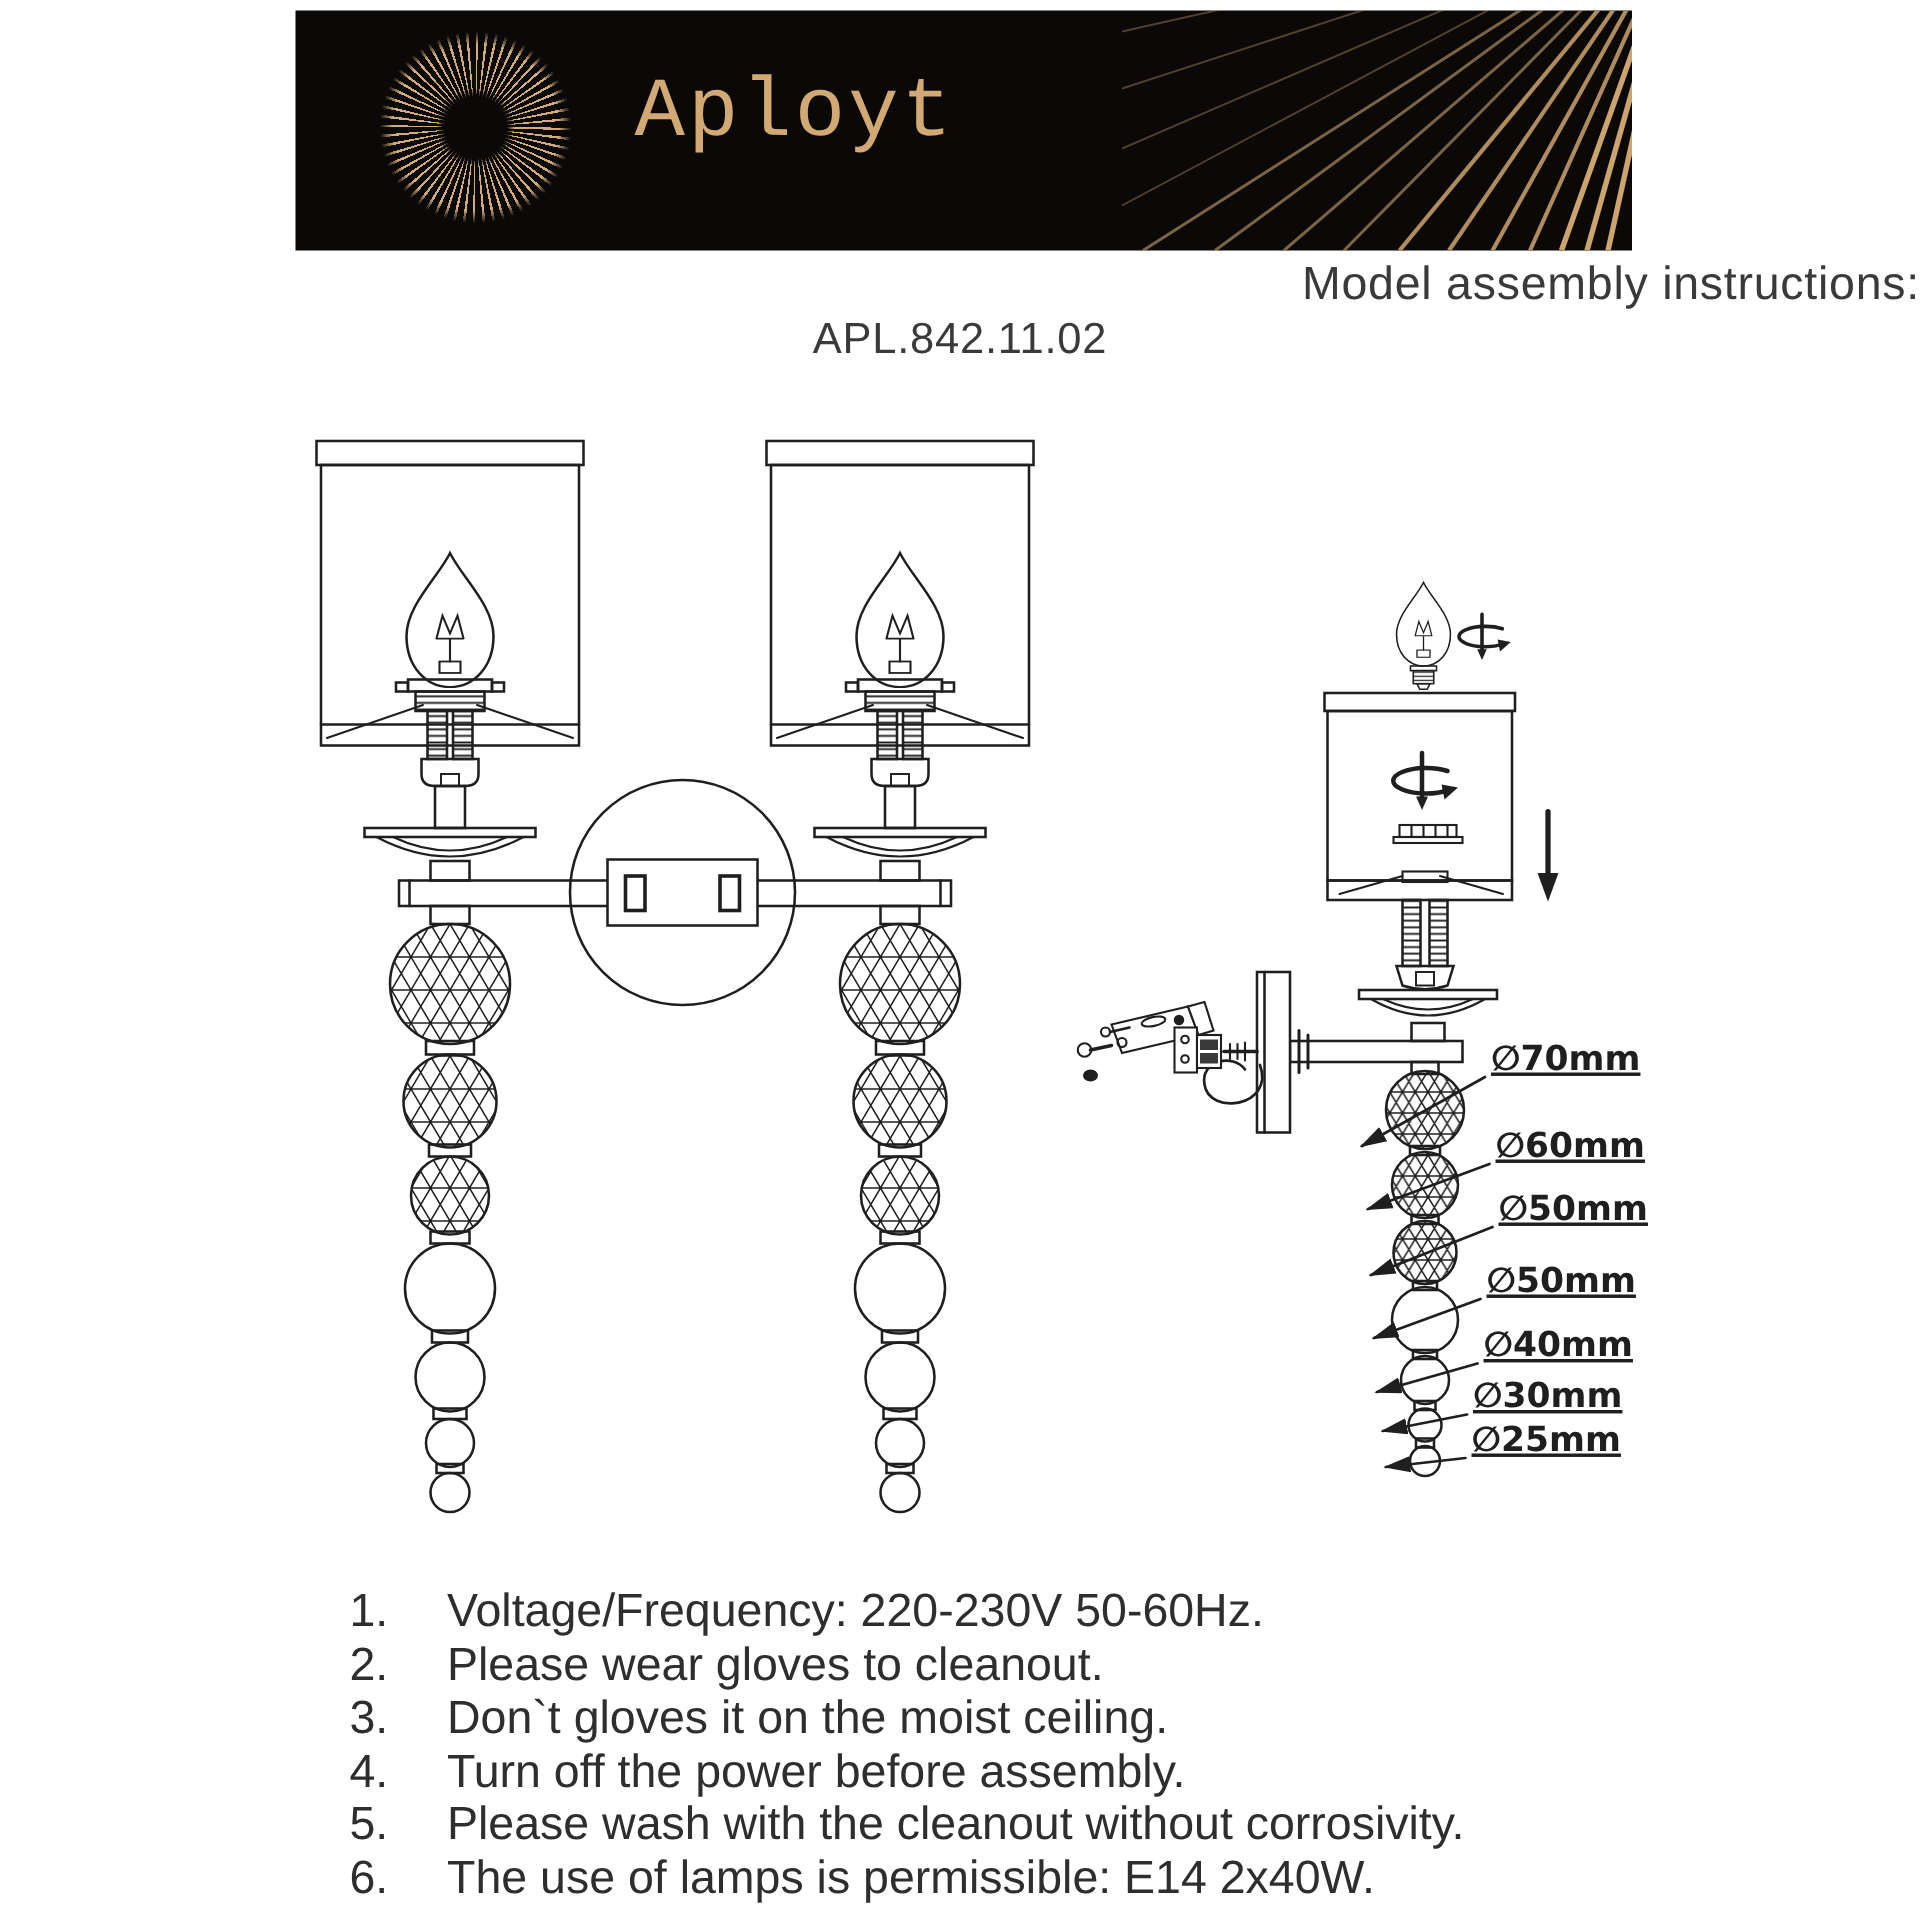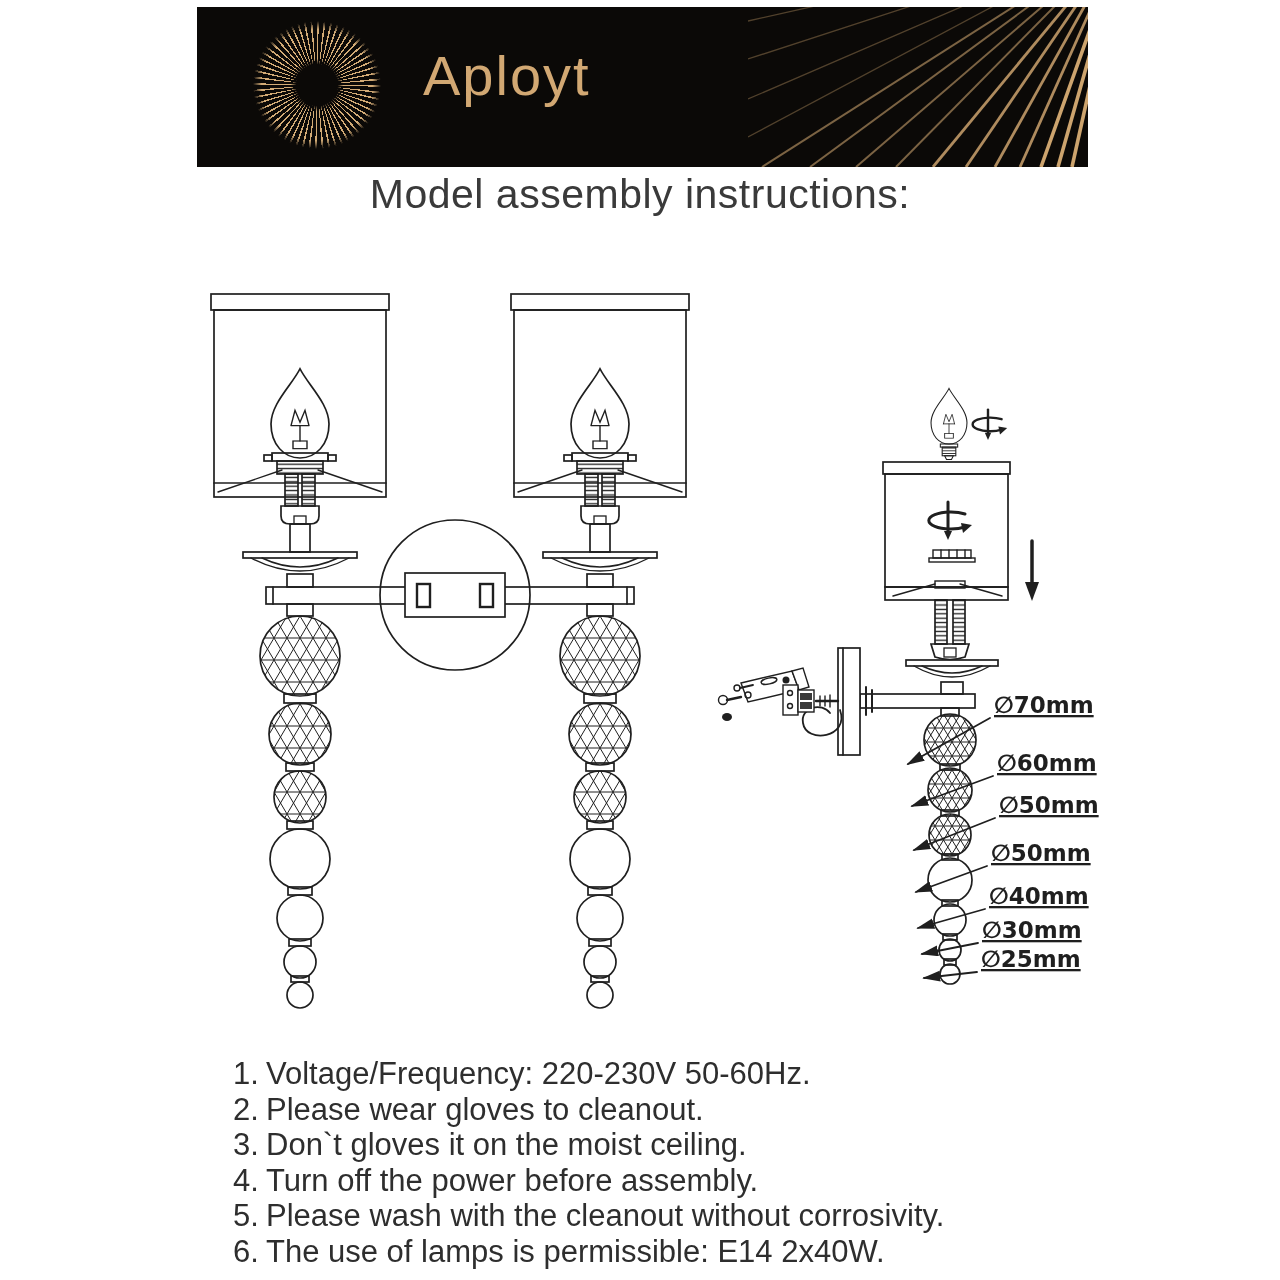--- a/index.html
+++ b/index.html
@@ -5,33 +5,33 @@
   html,body{margin:0;padding:0;background:#fff;}
   .page{position:relative;width:1280px;height:1280px;background:#ffffff;overflow:hidden;
         font-family:"Liberation Sans", sans-serif;color:#2e2e2e;}
   
   .banner{position:absolute;left:197px;top:7px;width:891px;height:160px;background:#0b0907;overflow:hidden;}
   .burst{position:absolute;left:54px;top:12px;width:132px;height:132px;border-radius:50%;
      background:repeating-conic-gradient(from 0deg, rgba(222,180,124,.95) 0deg 1.7deg, rgba(0,0,0,0) 1.7deg 6deg);
      -webkit-mask:radial-gradient(circle closest-side, transparent 0 31%, #000 40% 84%, transparent 97%);
      mask:radial-gradient(circle closest-side, transparent 0 31%, #000 40% 84%, transparent 97%);}
   .brand{position:absolute;left:226px;top:36px;font-size:56px;font-weight:300;letter-spacing:2px;
-     color:#d2a873;font-family:Liberation Sans, sans-serif;}
+     color:#d2a873;font-family:Liberation Mono, monospace;}
   .rays{position:absolute;right:0;top:0;}
   
   .titleblock{position:absolute;left:0;top:171px;width:1280px;text-align:center;}
-  .title{font-size:41px;font-weight:500;color:#3a3a3a;letter-spacing:.5px;}
+  .title{font-size:31px;font-weight:500;color:#3a3a3a;letter-spacing:.5px;text-align:right;}
   .model{font-size:29px;font-weight:400;color:#3a3a3a;margin-top:3px;letter-spacing:.5px;}
   
   .diagram{position:absolute;left:0;top:0;}
   
   .instructions{position:absolute;left:233px;top:1056px;width:900px;}
   .instr-row{display:flex;font-size:31px;line-height:35.6px;color:#2e2e2e;}
   .instr-num{width:33px;flex:0 0 33px;}
-  .instr-text{flex:1;}
+  .instr-text{flex:1;margin-left:32px;}
 </style>
 </head>
 <body>
 
 <div class="page">
 
   <svg class="diagram" width="1280" height="1280" viewBox="0 0 1280 1280" stroke="#1f1f1f" fill="none" stroke-width="1.7" stroke-linecap="round">
     <defs>
       <pattern id="fac" width="26" height="22" patternUnits="userSpaceOnUse">
         <path d="M0 0 L13 22 L26 0 M0 22 L13 0 L26 22 M0 0 H26 M0 22 H26" stroke="#1f1f1f" stroke-width="1"></path>
@@ -261,20 +261,21 @@
       <g stroke-width="3.6" stroke-opacity="0.95">
         <line x1="375" y1="-70" x2="293" y2="160"></line>
           <line x1="375" y1="-70" x2="310" y2="160"></line>
         <line x1="375" y1="-70" x2="324" y2="160"></line>
       </g>
     </svg>
   </header>
 
   <div class="titleblock">
     <div class="title">Model assembly instructions:</div>
+    <div class="model">APL.842.11.02</div>
   </div>
 
   <div class="instructions">
     <div class="instr-row">
       <span class="instr-num">1.</span>
       <span class="instr-text">Voltage/Frequency: 220-230V 50-60Hz.</span>
     </div>
     <div class="instr-row">
       <span class="instr-num">2.</span>
       <span class="instr-text">Please wear gloves to cleanout.</span>

